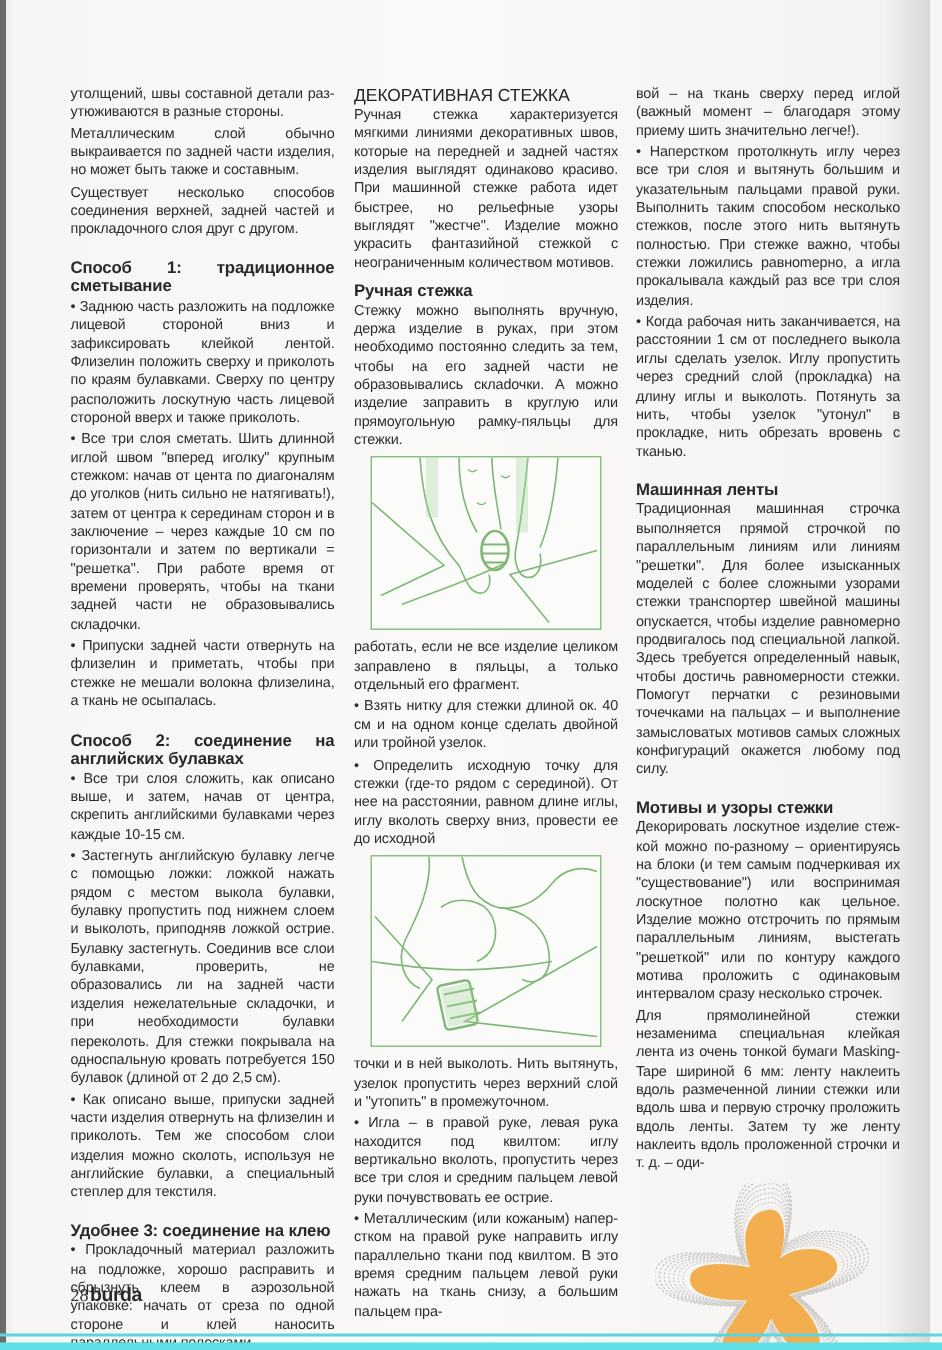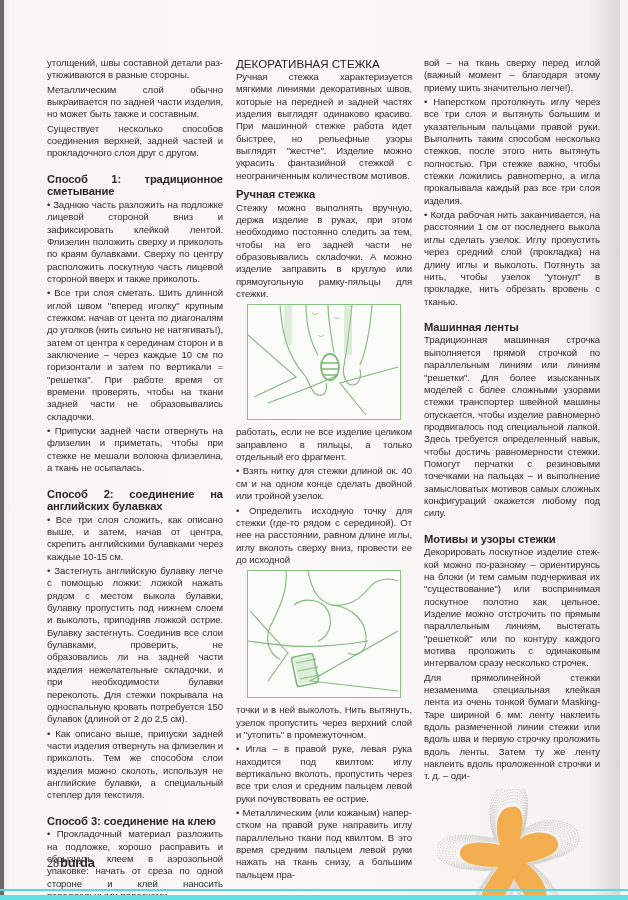--- a/index.html
+++ b/index.html
@@ -73,21 +73,21 @@
     <div class="h-sub">Способ 1: традиционное сметывание</div>
     <p class="bullet">Заднюю часть разложить на подложке лицевой стороной вниз и зафиксировать клейкой лентой. Флизелин положить сверху и приколоть по краям булавками. Сверху по центру расположить лоскутную часть лицевой стороной вверх и также приколоть.</p>
     <p class="bullet">Все три слоя сметать. Шить длинной иглой швом "вперед иголку" крупным стежком: начав от цента по диагоналям до уголков (нить сильно не натягивать!), затем от центра к серединам сторон и в заключение – через каждые 10 см по горизонтали и затем по вертикали = "решетка". При работе время от времени проверять, чтобы на ткани задней части не образовывались складочки.</p>
     <p class="bullet">Припуски задней части отвернуть на флизелин и приметать, чтобы при стежке не мешали волокна флизелина, а ткань не осыпалась.</p>
 
     <div class="h-sub">Способ 2: соединение на английских булавках</div>
     <p class="bullet">Все три слоя сложить, как описано выше, и затем, начав от центра, скрепить англий­скими булавками через каждые 10-15 см.</p>
     <p class="bullet">Застегнуть английскую булавку легче с помощью ложки: ложкой нажать рядом с местом выкола булавки, булавку про­пустить под нижнем слоем и выколоть, приподняв ложкой острие. Булавку застег­нуть. Соединив все слои булавками, про­верить, не образовались ли на задней части изделия нежелательные складочки, и при необходимости булавки переколоть. Для стежки покрывала на односпальную кровать потребуется 150 булавок (длиной от 2 до 2,5 см).</p>
     <p class="bullet">Как описано выше, припуски задней части изделия отвернуть на флизелин и прико­лоть. Тем же способом слои изделия можно сколоть, используя не английские булавки, а специальный степлер для текстиля.</p>
 
-    <div class="h-sub">Способ 3: соединение на клею</div>
+    <div class="h-sub">Удобнее 3: соединение на клею</div>
     <p class="bullet">Прокладочный материал разложить на подложке, хорошо расправить и сбрызнуть клеем в аэрозольной упаковке: начать от среза по одной стороне и клей наносить параллельными полосками.</p>
 
   </div>
 
   <div class="col c2">
     <div class="h-main">Декоративная стежка</div>
     <p>Ручная стежка характеризуется мягкими линиями декоративных швов, которые на передней и задней частях изделия выгля­дят одинаково красиво. При машинной стежке работа идет быстрее, но рельеф­ные узоры выглядят "жестче". Изделие можно украсить фантазийной стежкой с неограниченным количеством мотивов.</p>
 
     <div class="h-sub first">Ручная стежка</div>
     <p>Стежку можно выполнять вручную, держа изделие в руках, при этом необходимо постоянно следить за тем, чтобы на его задней части не образовывались скла­dочки. А можно изделие заправить в кру­глую или прямоугольную рамку-пяльцы для стежки.</p>

